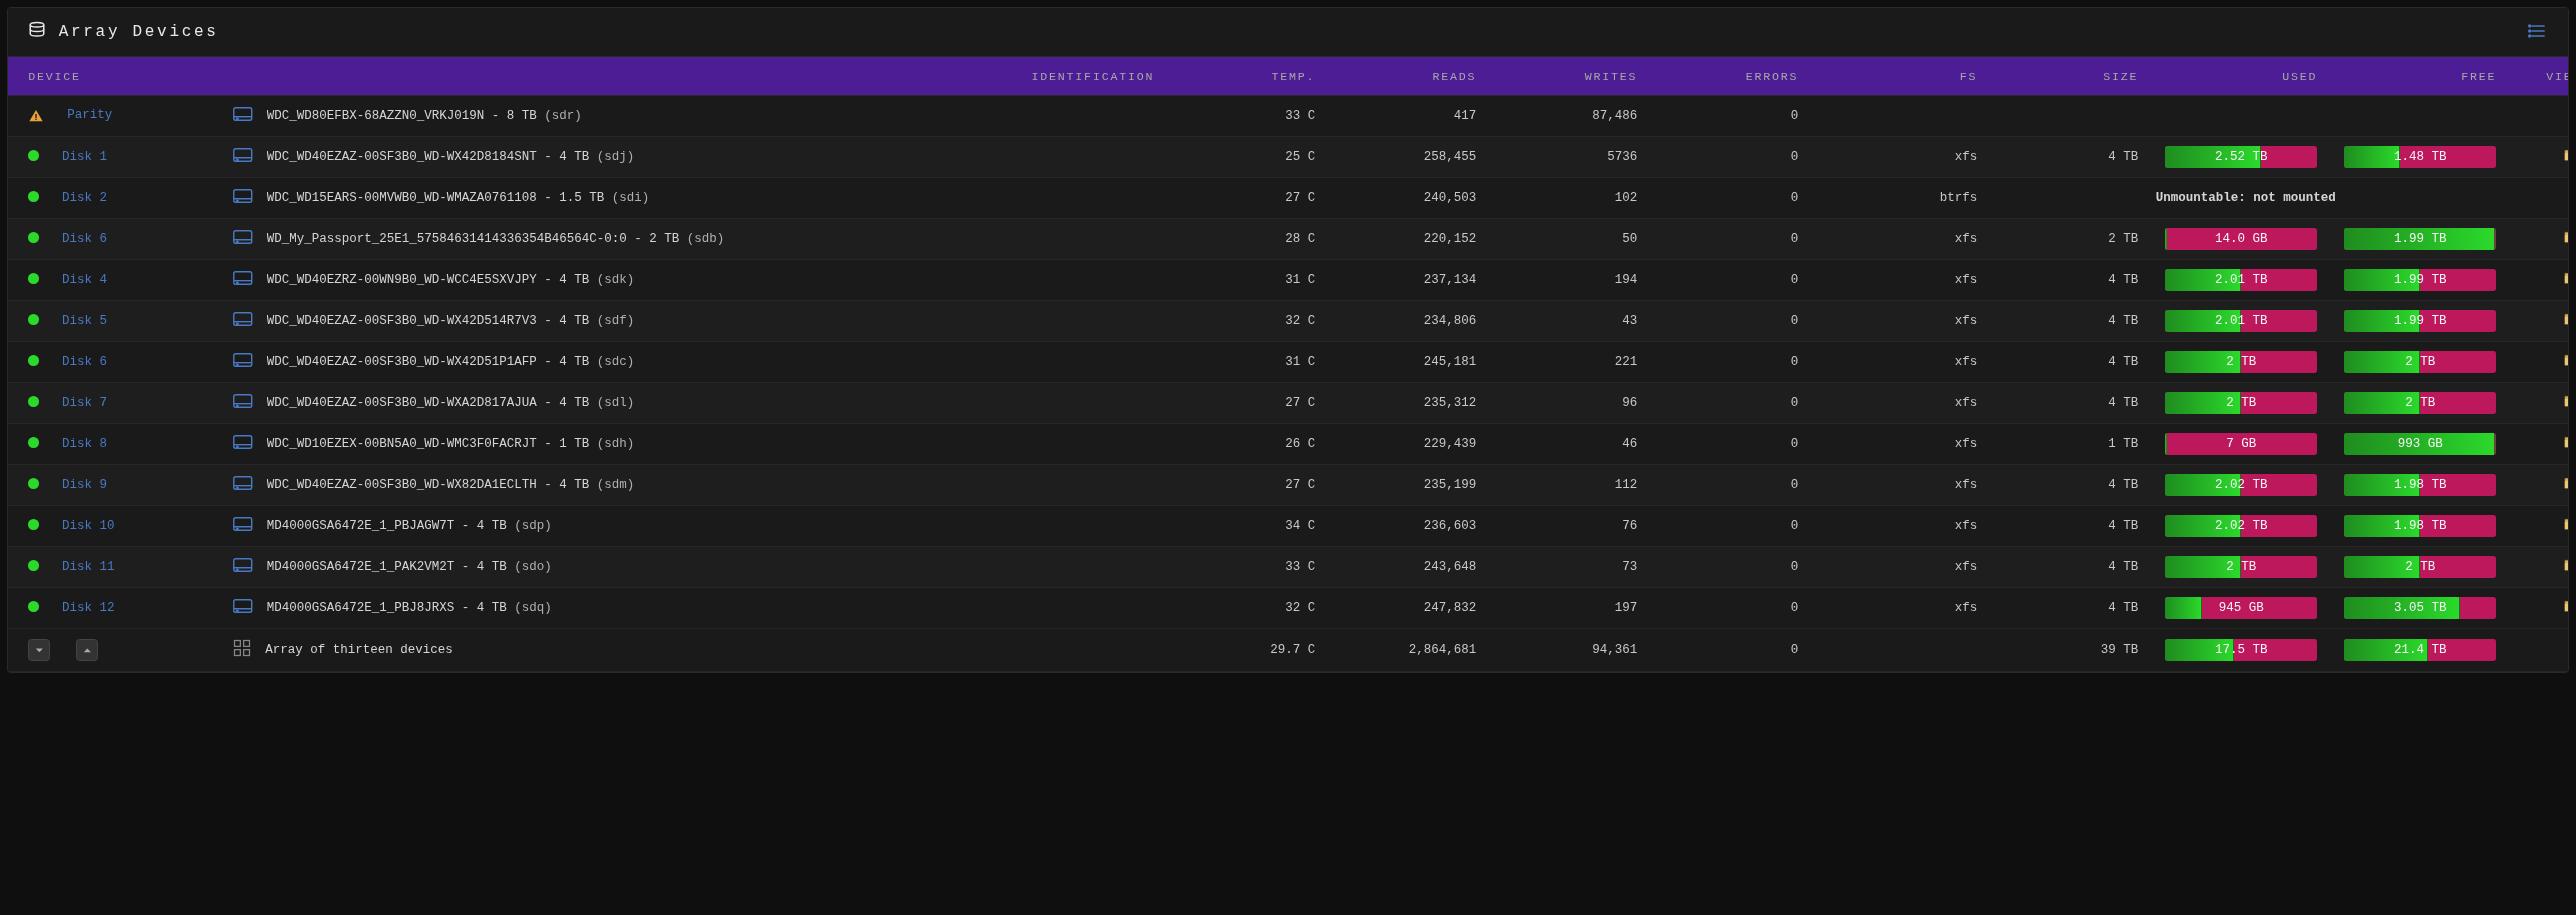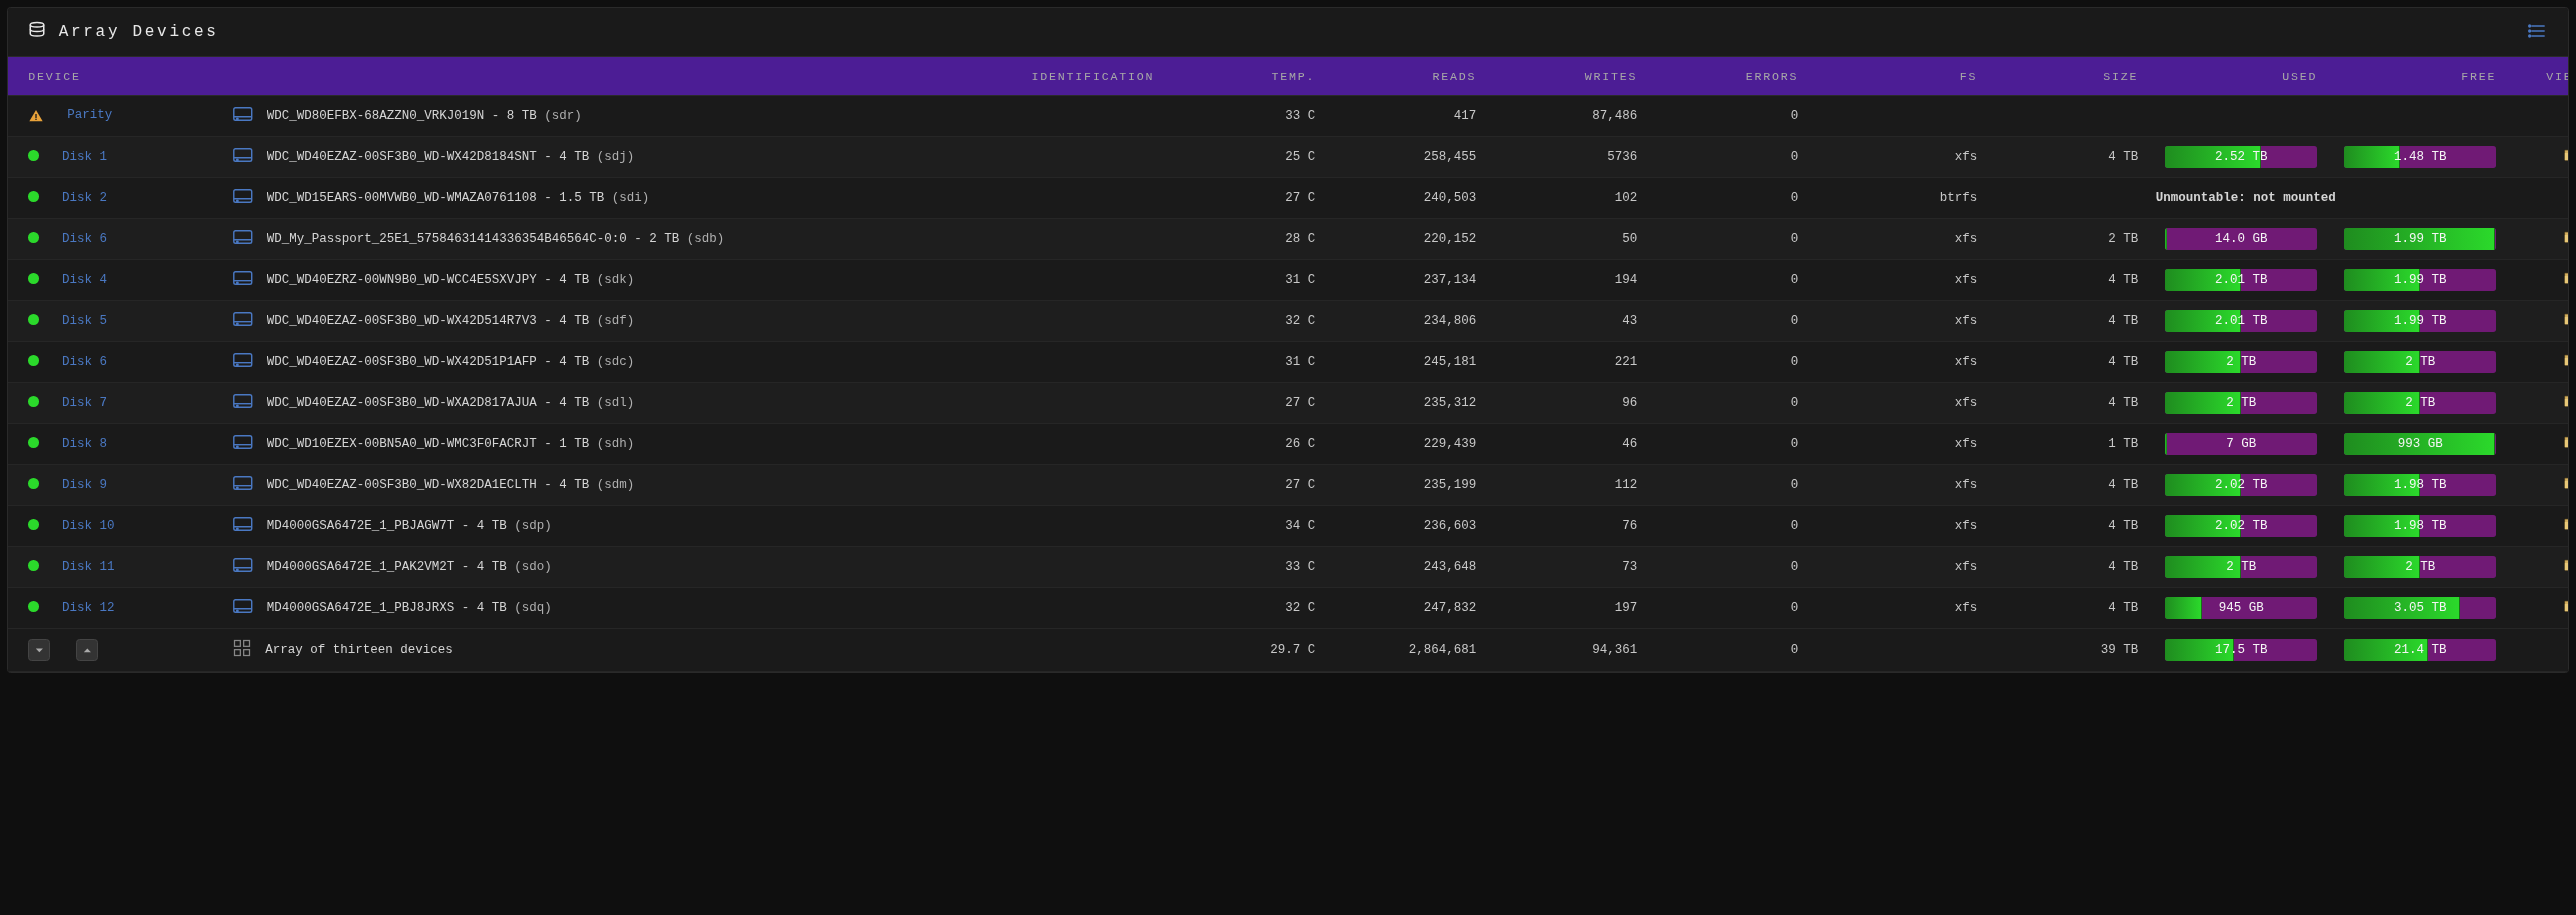--- a/index.html
+++ b/index.html
@@ -72,21 +72,21 @@
   .ident-cell { display:flex; align-items:center; gap:13px; }
   .disk-ic svg { width:21.5px; height:18px; }
   .grid-ic svg { width:20px; height:20px; }
   .ident-text { color:#d5d5d5; overflow:hidden; text-overflow:ellipsis; }
   .ident-text .dev-part  { color:#b0b0b0; }
   .bar-wrap {
     position: relative;
     height: 21.5px;
     width: 152px;
     border-radius: 2.7px;
-    background: #701a75;
+    background: #be185d;
     margin-left: auto;
     overflow: hidden;
   }
   .bar-fill {
     position:absolute; left:0; top:0; bottom:0;
     background: linear-gradient(90deg, #1f8c1f, #2bd92b);
     border-right: 0.9px solid rgba(0,0,0,0.2);
   }
   .bar-label {
     position:absolute; inset:0;

